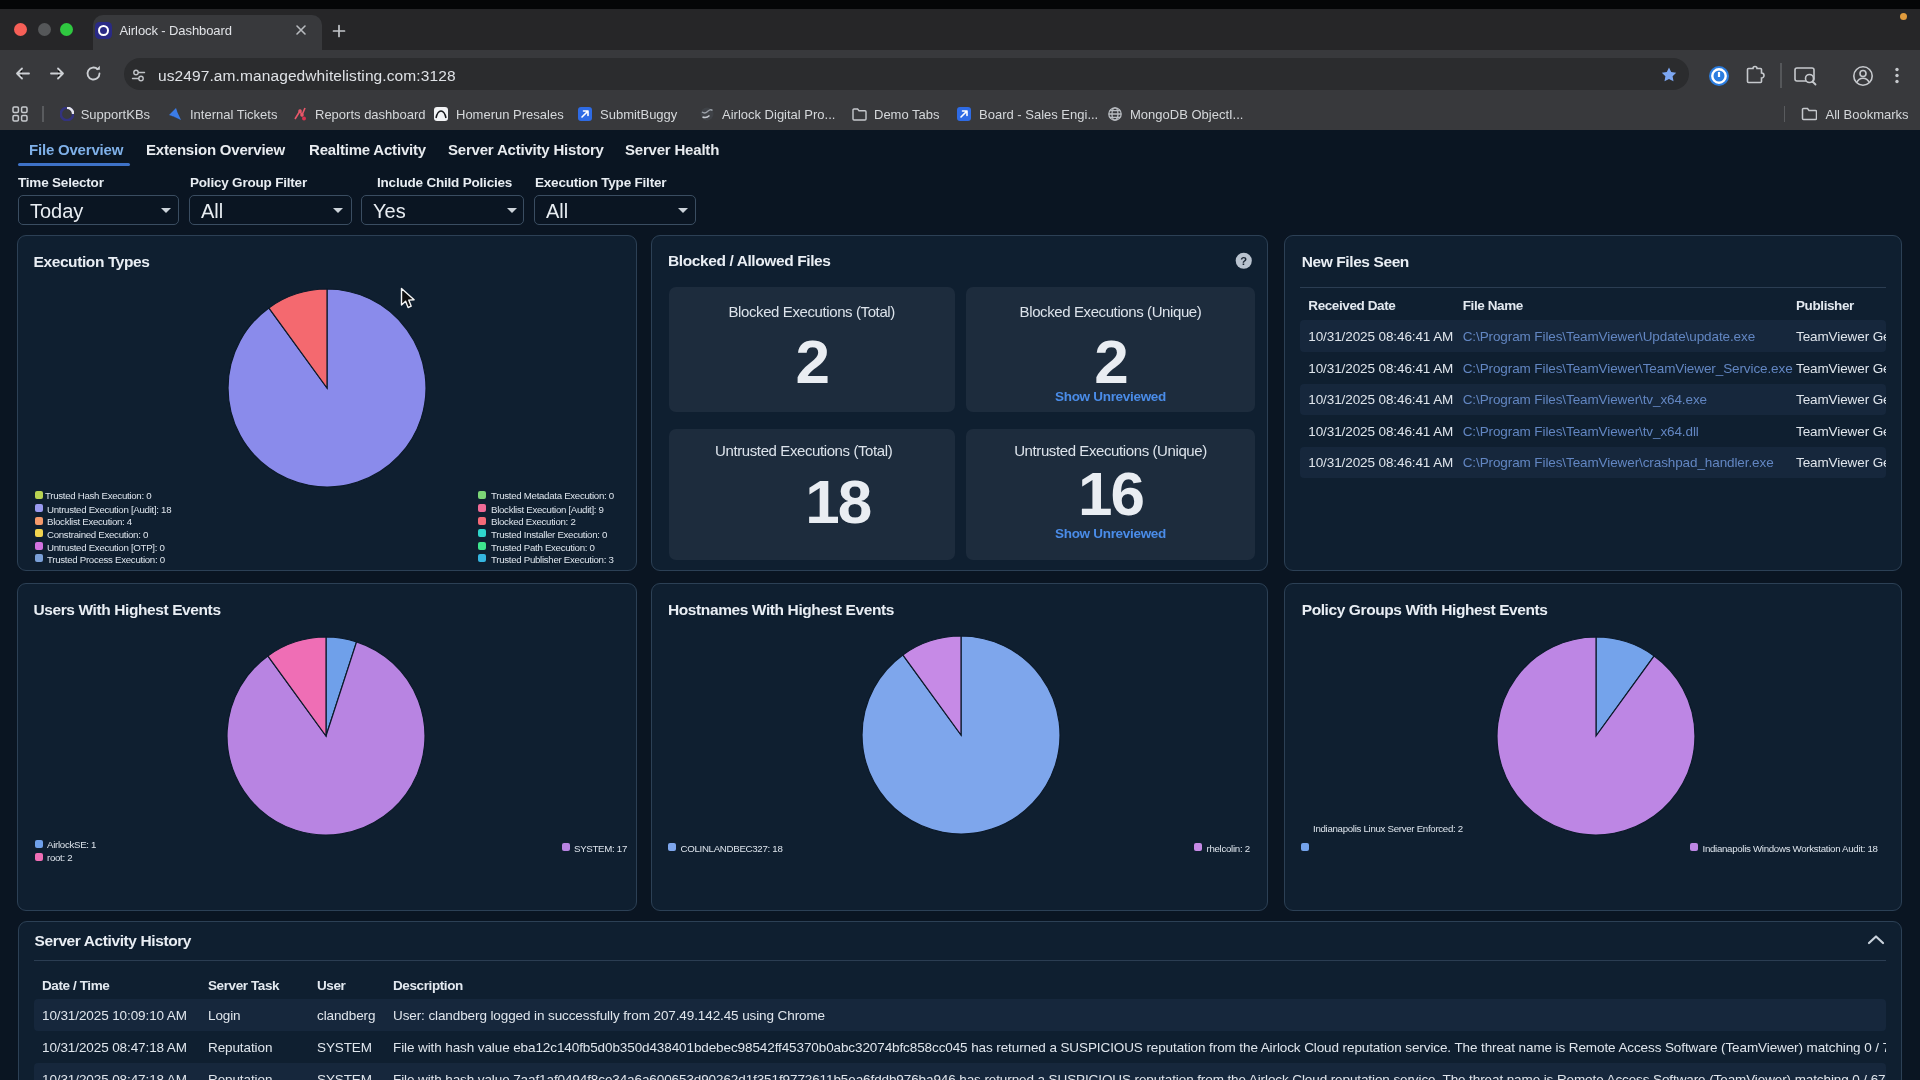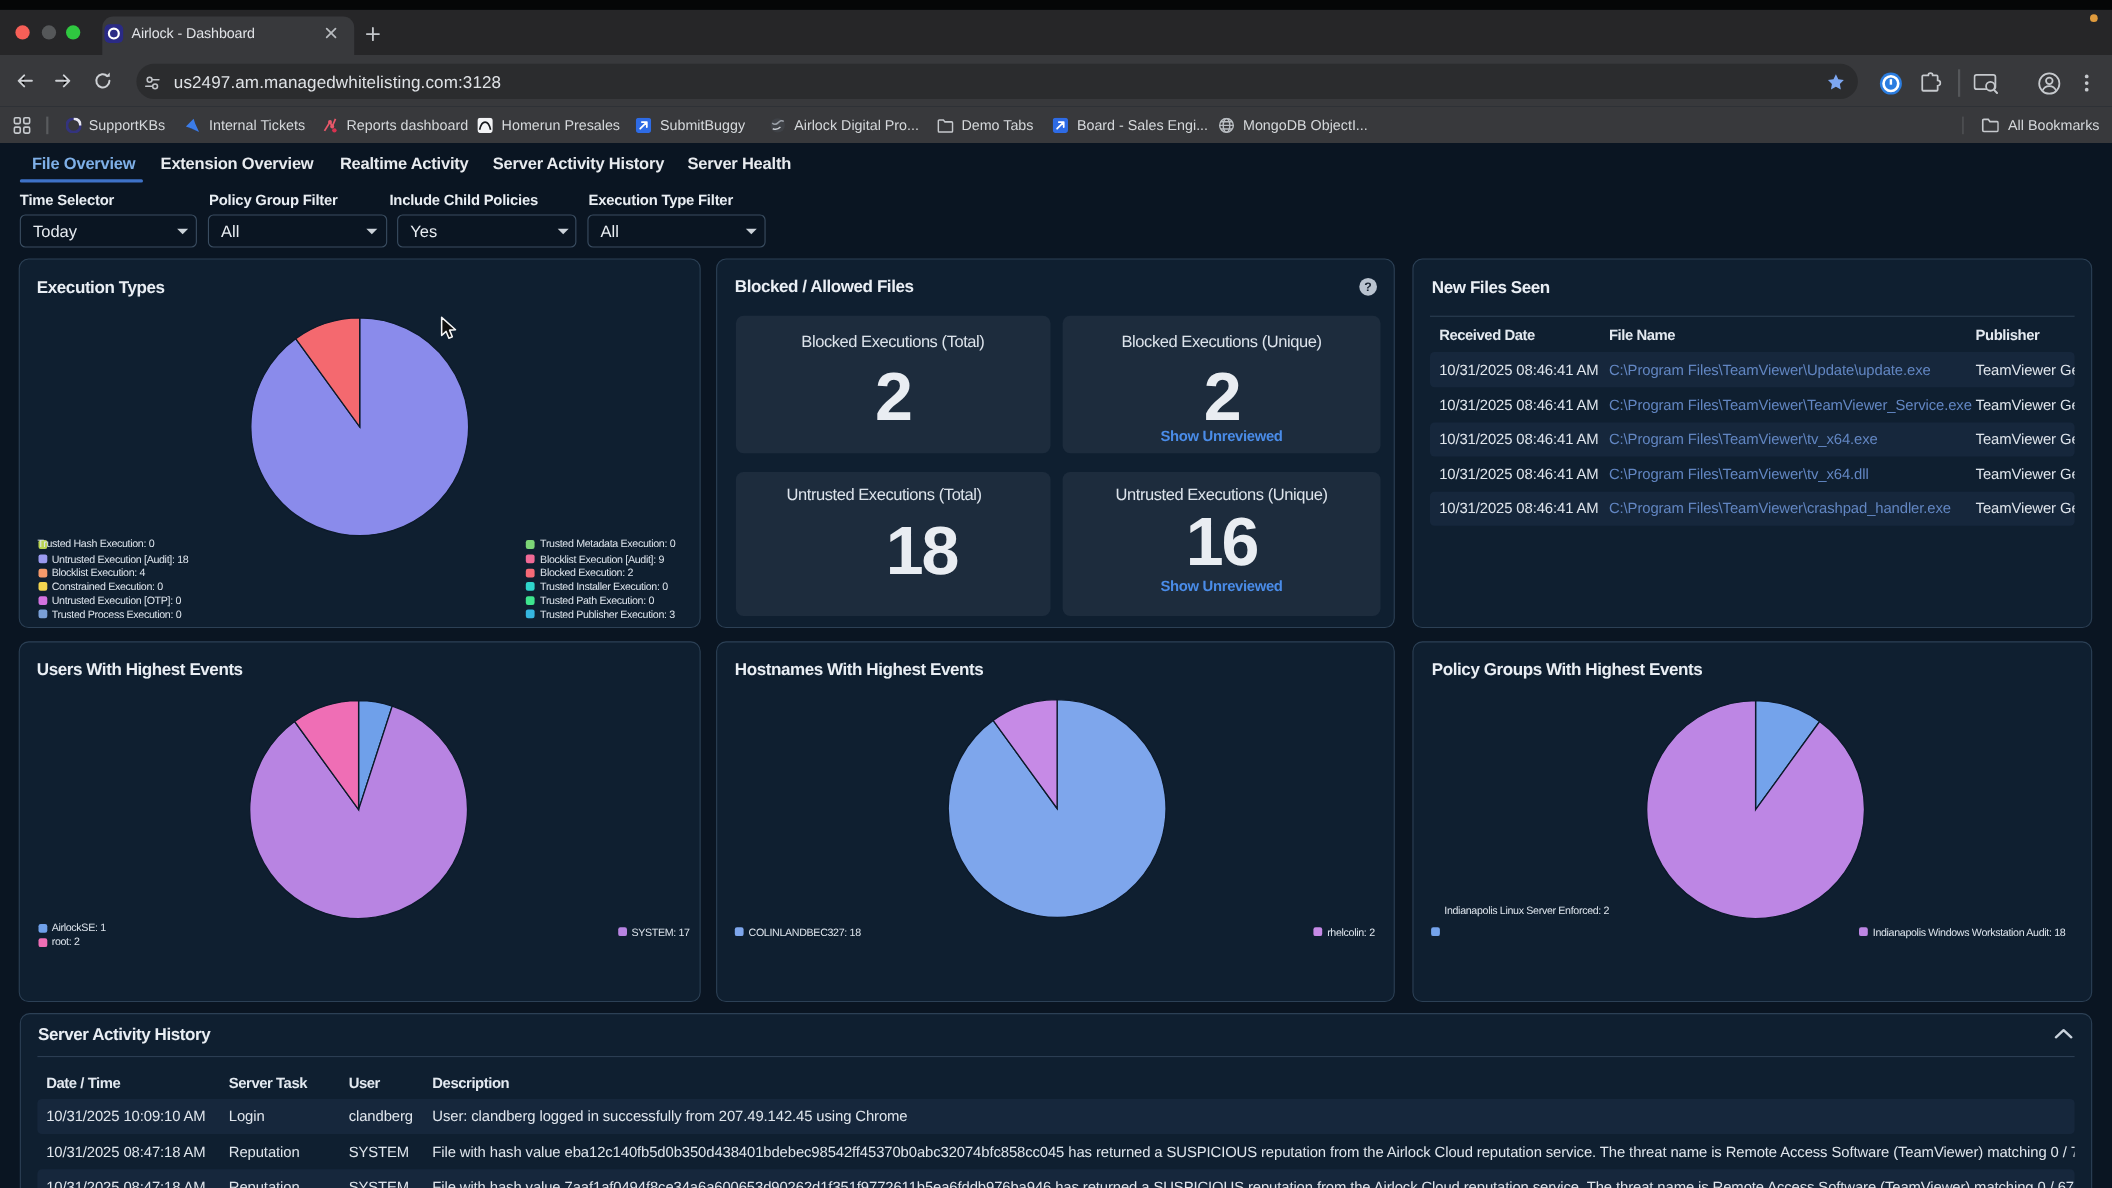--- a/index.html
+++ b/index.html
@@ -15,21 +15,21 @@
 .num{position:absolute;width:100%;text-align:center;font-weight:700;font-size:62px;color:#e9edf2;transform:translateY(-50%);letter-spacing:-2px}
 .su{position:absolute;width:100%;text-align:center;font-weight:600;font-size:13.5px;color:#4a8ce8;letter-spacing:-0.3px;transform:translateY(-50%)}
 .th{position:absolute;font-weight:700;font-size:13.5px;color:#e3e9f0;letter-spacing:-0.4px;white-space:nowrap;transform:translateY(-50%)}
 .td{position:absolute;font-size:13.5px;color:#dfe5ec;letter-spacing:-0.1px;white-space:nowrap;transform:translateY(-50%)}
 .lnk{color:#6286c2}
 .stripe{position:absolute;background:#16273c;border-radius:4px}
 .bm{position:absolute;font-size:13px;color:#d5d8db;transform:translateY(-50%);white-space:nowrap}
 .navtab{position:absolute;font-weight:600;font-size:15px;color:#e8ebef;letter-spacing:-0.2px;transform:translateY(-50%);white-space:nowrap}
 .flabel{position:absolute;font-weight:700;font-size:13.5px;color:#e8edf2;letter-spacing:-0.2px;transform:translateY(-50%);white-space:nowrap}
 .dd{position:absolute;border:1.5px solid #3a4d61;border-radius:5px;height:30px}
-.ddt{position:absolute;font-size:15px;color:#e8edf2;transform:translateY(-50%);white-space:nowrap}
+.ddt{position:absolute;font-size:20px;color:#e8edf2;transform:translateY(-50%);white-space:nowrap}
 .caret{position:absolute;width:0;height:0;border-left:5px solid transparent;border-right:5px solid transparent;border-top:5.5px solid #ccd3da}
 </style>
 </head>
 <body>
 
 <div class="abs" style="left:0;top:0;width:1920px;height:9px;background:#050607"></div>
 <div class="abs" style="left:0;top:9px;width:1920px;height:41px;background:#262628"></div>
 <div class="abs" style="left:13.5px;top:23px;width:13px;height:13px;border-radius:50%;background:#f65f57"></div>
 <div class="abs" style="left:37.5px;top:23px;width:13px;height:13px;border-radius:50%;background:#555759"></div>
 <div class="abs" style="left:60px;top:23px;width:13px;height:13px;border-radius:50%;background:#2fc840"></div>
@@ -159,21 +159,21 @@
 <div class="abs" style="left:0;top:130px;width:1920px;height:950px;background:#0a1522"></div>
 <div class="navtab" style="left:29px;top:149px;color:#7fb0e8">File Overview</div>
 <div class="navtab" style="left:146px;top:149px">Extension Overview</div>
 <div class="navtab" style="left:309px;top:149px">Realtime Activity</div>
 <div class="navtab" style="left:448px;top:149px">Server Activity History</div>
 <div class="navtab" style="left:625px;top:149px">Server Health</div>
 <div class="abs" style="left:18px;top:162.5px;width:112px;height:3px;border-radius:2px;background:#3e72c8"></div>
 
 <div class="flabel" style="left:18px;top:182px">Time Selector</div>
 <div class="flabel" style="left:190px;top:182px">Policy Group Filter</div>
-<div class="flabel" style="left:354px;top:182px">Include Child Policies</div>
+<div class="flabel" style="left:377px;top:182px">Include Child Policies</div>
 <div class="flabel" style="left:535px;top:182px">Execution Type Filter</div>
 <div class="dd" style="left:18px;top:195px;width:161px"></div>
 <div class="dd" style="left:189px;top:195px;width:163px"></div>
 <div class="dd" style="left:361px;top:195px;width:163px"></div>
 <div class="dd" style="left:534px;top:195px;width:162px"></div>
 <div class="ddt" style="left:30px;top:210.5px">Today</div>
 <div class="ddt" style="left:201px;top:210.5px">All</div>
 <div class="ddt" style="left:373px;top:210.5px">Yes</div>
 <div class="ddt" style="left:546px;top:210.5px">All</div>
 <div class="caret" style="left:161px;top:208px"></div>
@@ -186,21 +186,21 @@
 <div class="card" style="left:1284px;top:235px;width:618px;height:336px"></div>
 <div class="ct" style="left:33.5px;top:261.5px">Execution Types</div>
 <div class="ct" style="left:668px;top:260.5px">Blocked / Allowed Files</div>
 <div class="ct" style="left:1301.7px;top:261.5px">New Files Seen</div>
 
 <svg class="abs" style="left:226.5px;top:288px" width="200" height="200" viewBox="0 0 200 200">
 <path d="M100,100 L100,1 A99,99 0 1 1 41.81,19.91 Z" fill="#8a8beb" stroke="#0c1a2a" stroke-width="1.2"></path>
 <path d="M100,100 L41.81,19.91 A99,99 0 0 1 100,1 Z" fill="#f4696f" stroke="#0c1a2a" stroke-width="1.2"></path>
 </svg>
 <div class="sw" style="left:34.5px;top:494.8px;background:#b9d352"></div>
-<div class="leg" style="left:34px;top:495.3px">Trusted Hash Execution: 0</div>
+<div class="leg" style="left:45px;top:495.3px">Trusted Hash Execution: 0</div>
 <div class="sw" style="left:34.5px;top:508.1px;background:#9a9af0"></div>
 <div class="leg" style="left:47px;top:508.6px">Untrusted Execution [Audit]: 18</div>
 <div class="sw" style="left:34.5px;top:520.6px;background:#f59a6b"></div>
 <div class="leg" style="left:47px;top:521.1px">Blocklist Execution: 4</div>
 <div class="sw" style="left:34.5px;top:533.4px;background:#f2d44f"></div>
 <div class="leg" style="left:47px;top:533.9px">Constrained Execution: 0</div>
 <div class="sw" style="left:34.5px;top:546.3px;background:#d272e0"></div>
 <div class="leg" style="left:47px;top:546.8px">Untrusted Execution [OTP]: 0</div>
 <div class="sw" style="left:34.5px;top:558.4px;background:#7aa0d8"></div>
 <div class="leg" style="left:47px;top:558.9px">Trusted Process Execution: 0</div>

